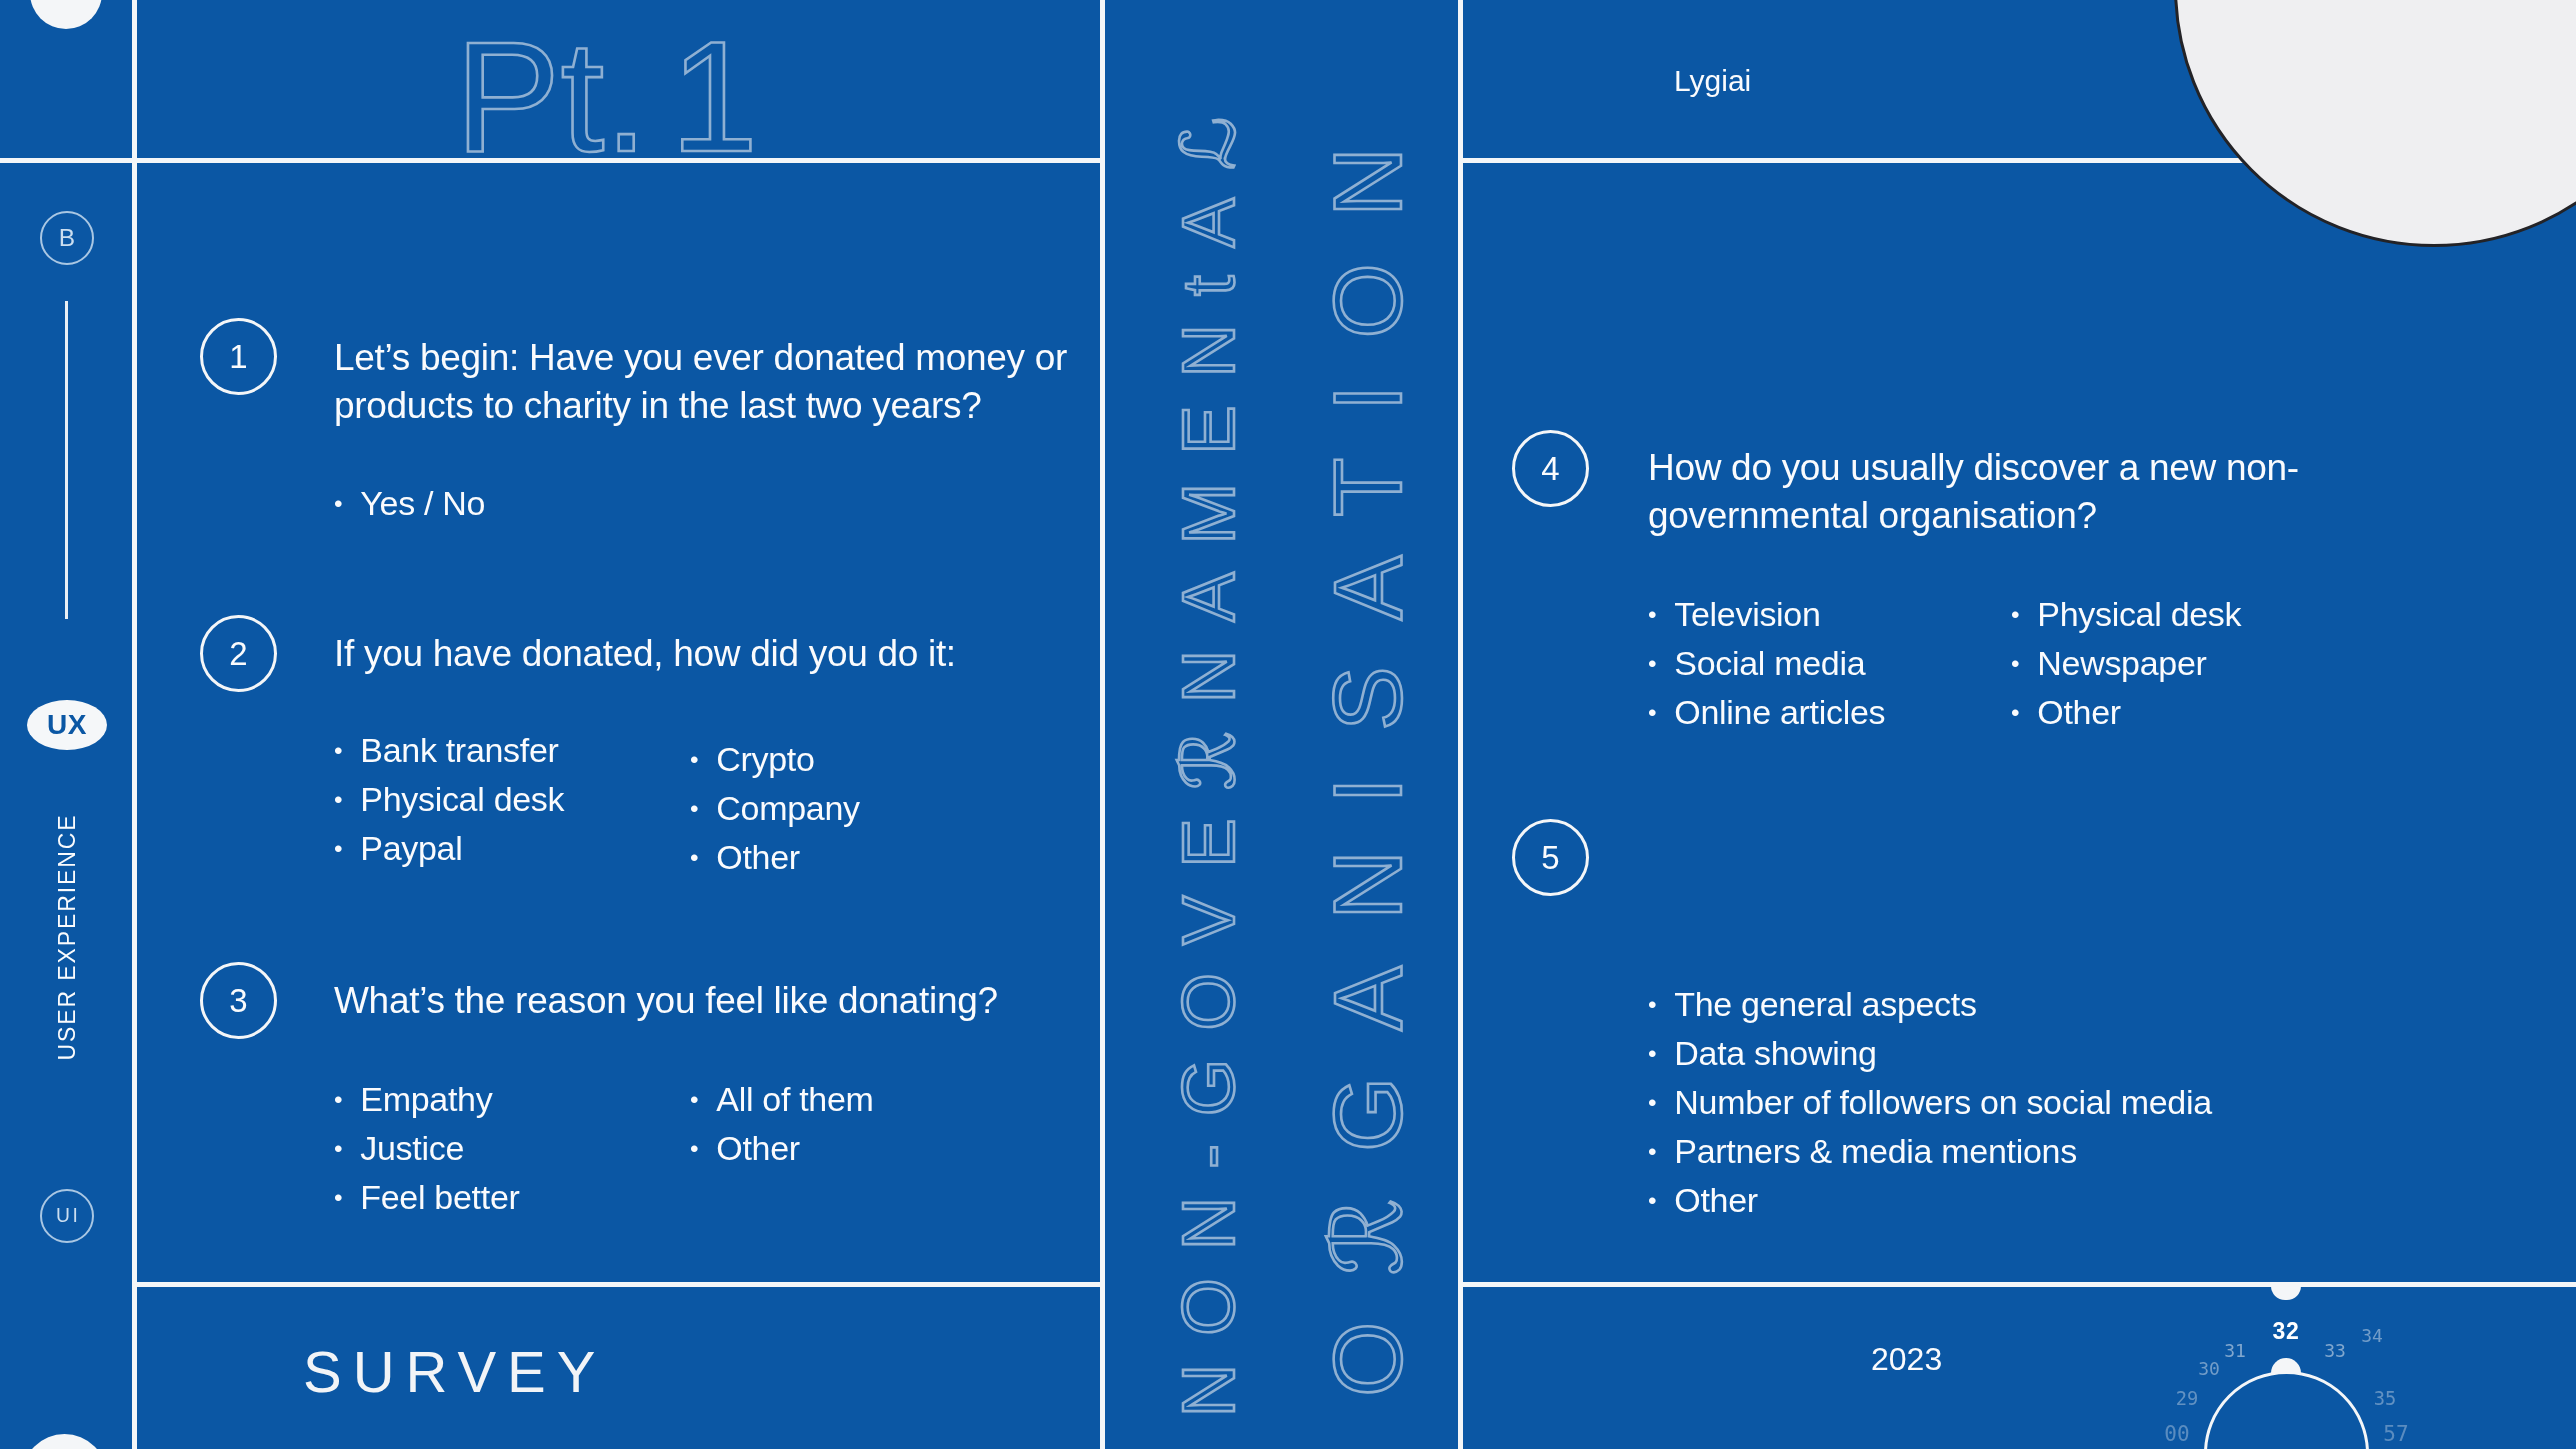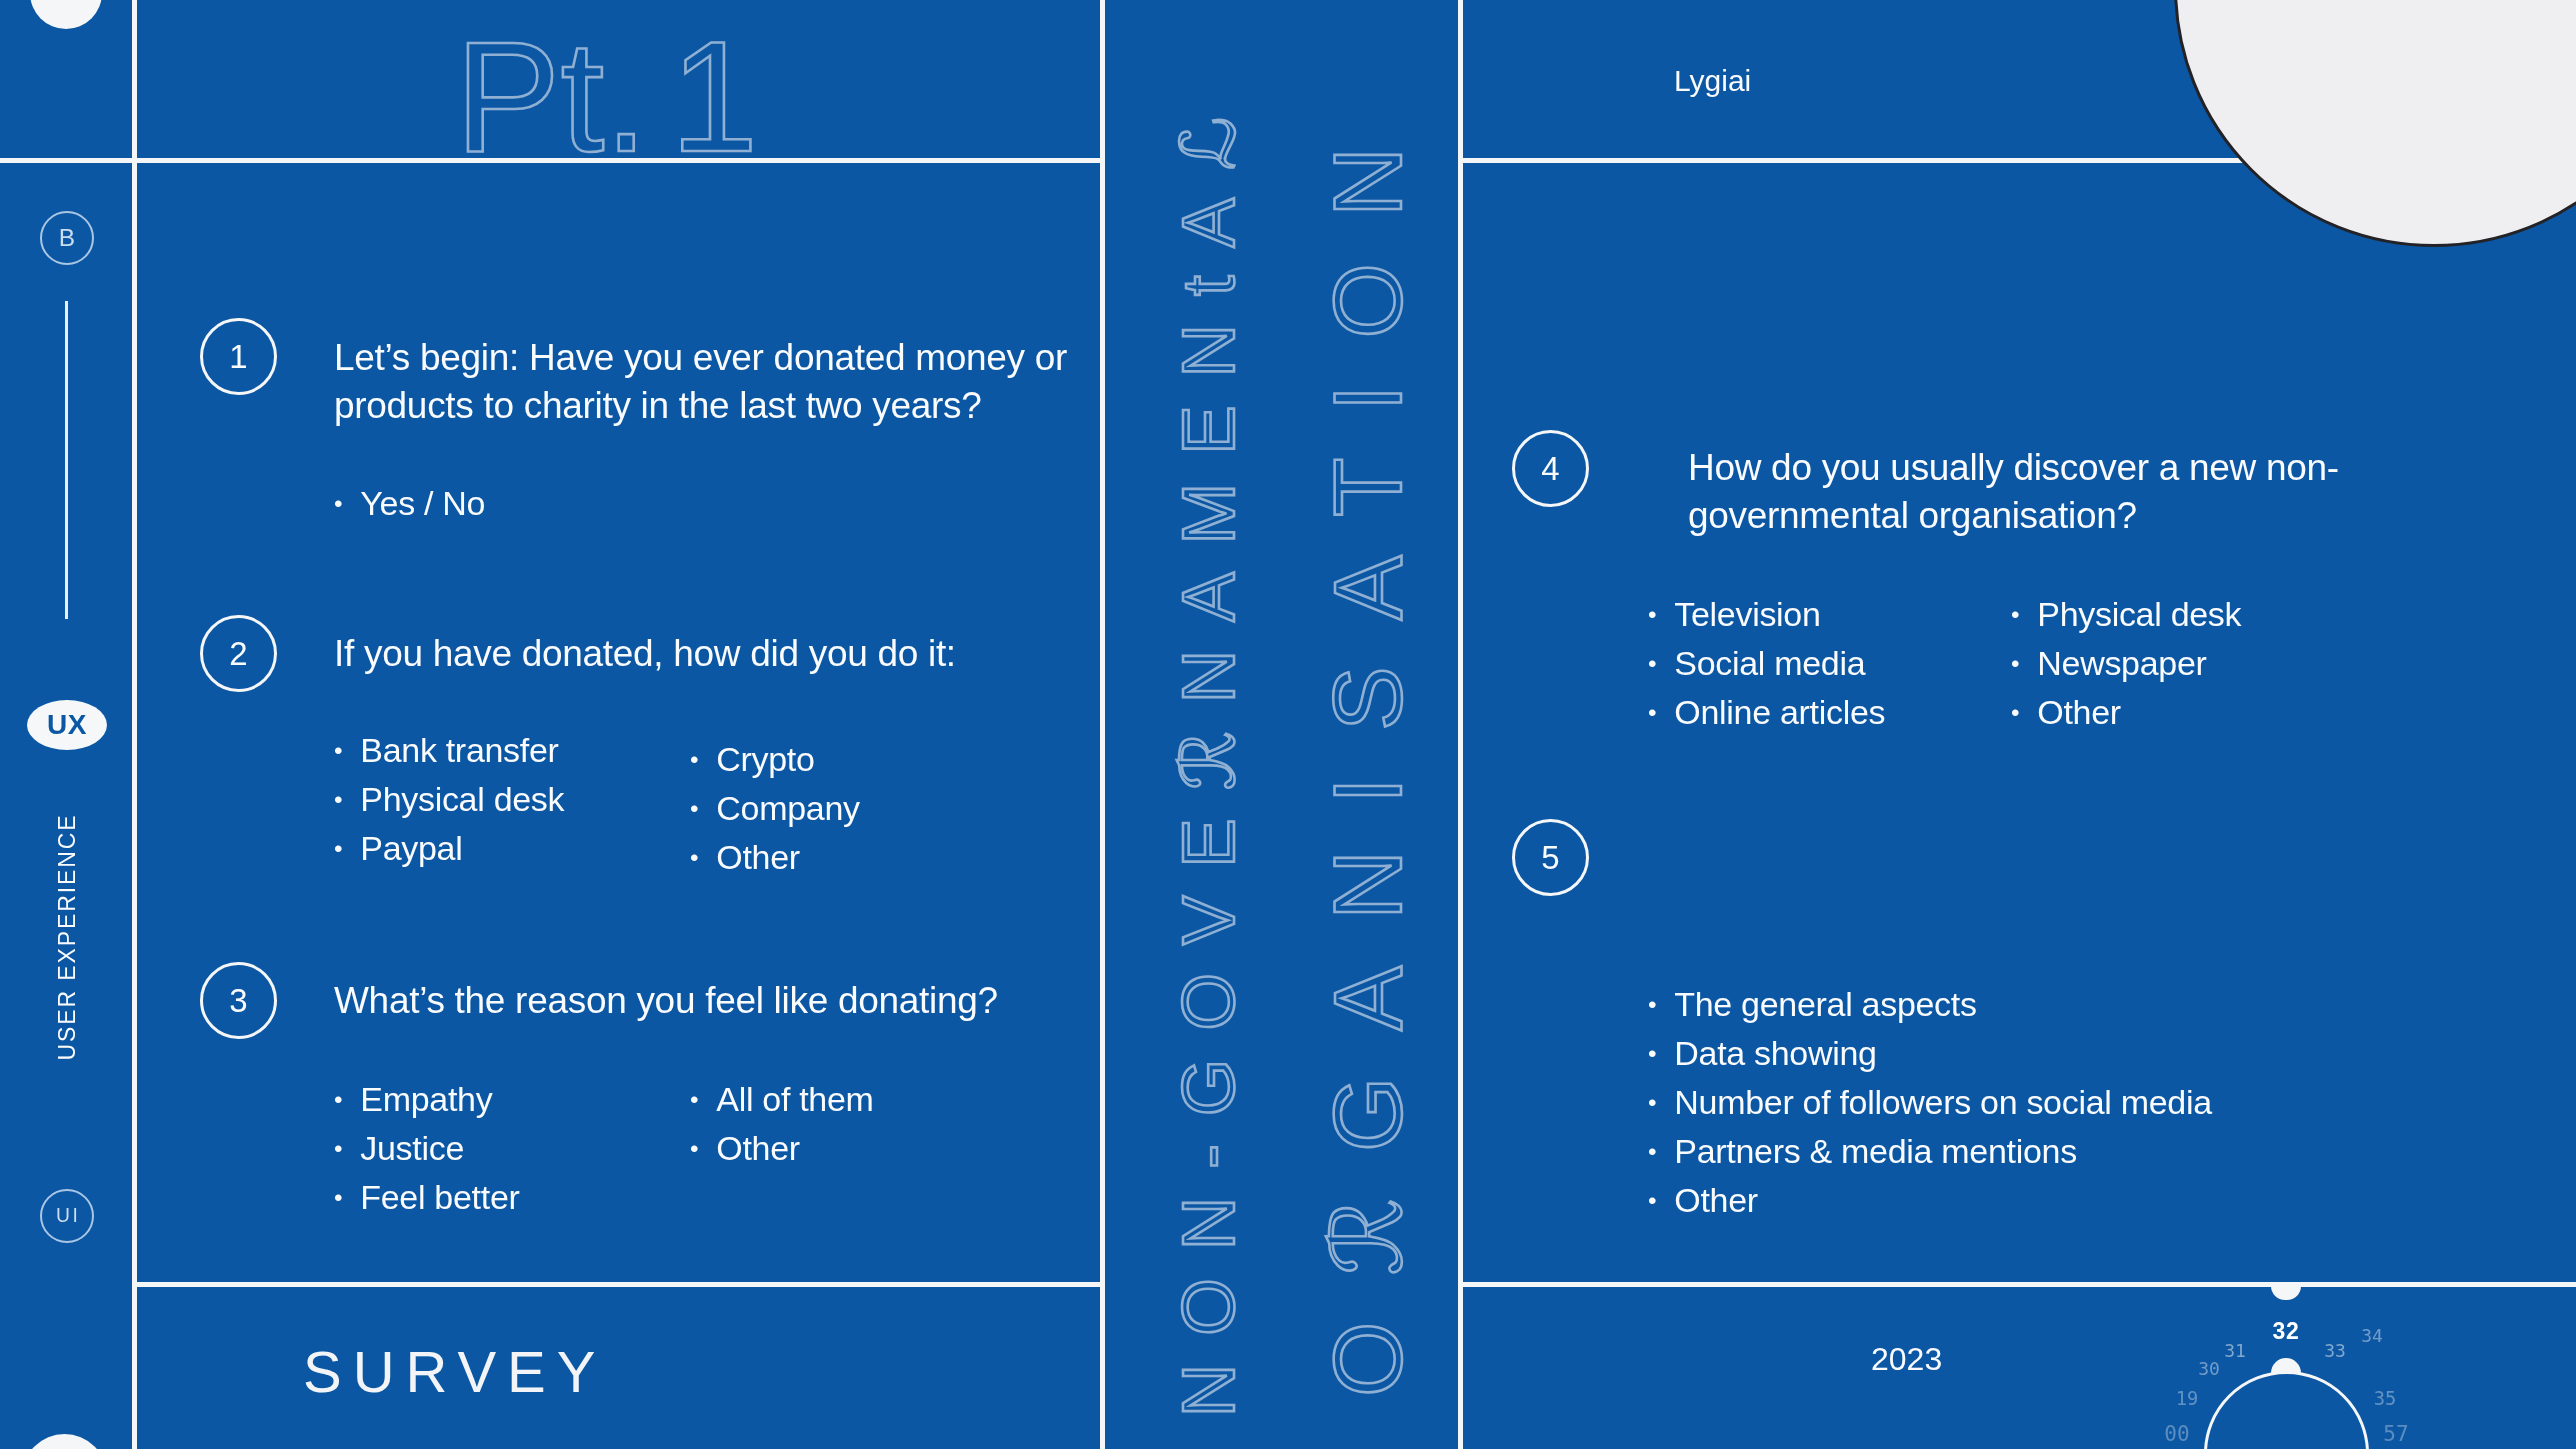--- a/index.html
+++ b/index.html
@@ -177,21 +177,21 @@
     <div class="opt">Feel better</div>
   </div>
   <div class="opts" style="left:690px;top:1075px">
     <div class="opt">All of them</div>
     <div class="opt">Other</div>
   </div>
 
   <div class="qcircle" style="left:1512px;top:430px">
     <span>4</span>
   </div>
-  <div class="qtext" style="left:1688px;top:444px">
+  <div class="qtext" style="left:1648px;top:444px">
     <div>How do you usually discover a new non-</div>
     <div>governmental organisation?</div>
   </div>
   <div class="opts" style="left:1648px;top:590px">
     <div class="opt">Television</div>
     <div class="opt">Social media</div>
     <div class="opt">Online articles</div>
   </div>
   <div class="opts" style="left:2011px;top:590px">
     <div class="opt">Physical desk</div>
@@ -214,19 +214,19 @@
   <div class="year">2023</div>
 
   <div class="dial-hang"></div>
   <div class="dial-circle"></div>
   <div class="dial-dome"></div>
   <div class="dial-sel">32</div>
   <span class="dial-num rn0">31</span>
   <span class="dial-num rn1">33</span>
   <span class="dial-num rn2">30</span>
   <span class="dial-num rn3">34</span>
-  <span class="dial-num rn4">19</span>
+  <span class="dial-num rn4">29</span>
   <span class="dial-num rn5">35</span>
   <span class="dial-num rn6">00</span>
   <span class="dial-num rn7">57</span>
 
 </div>
 
 
 </body></html>

